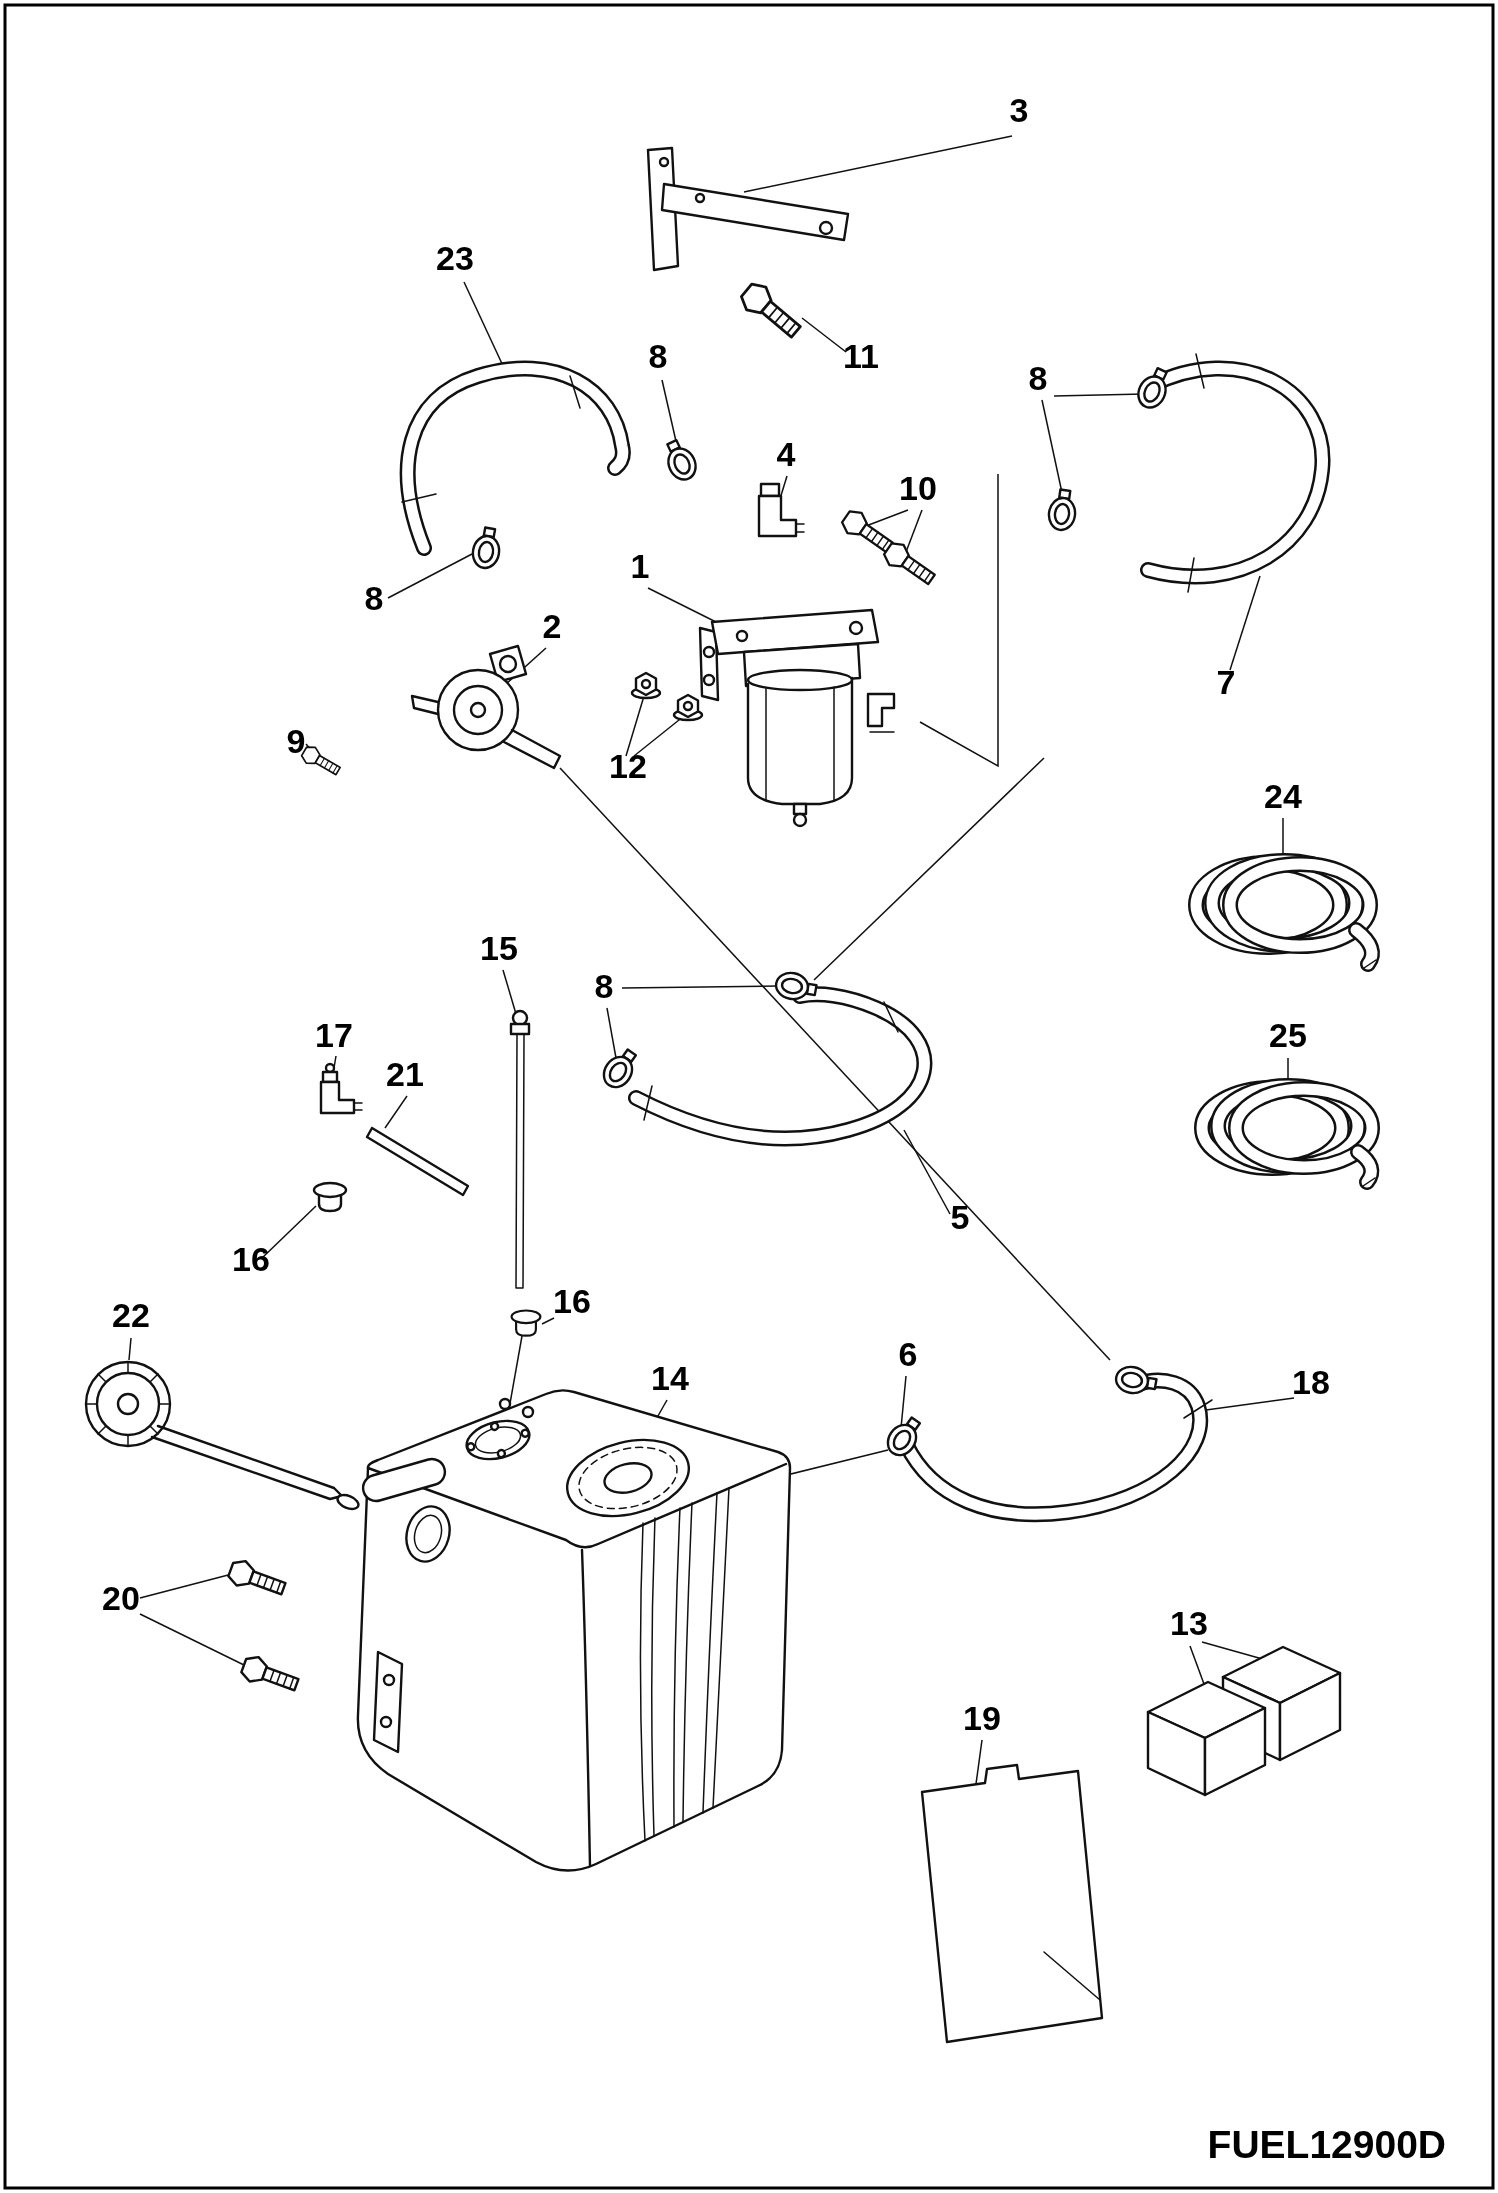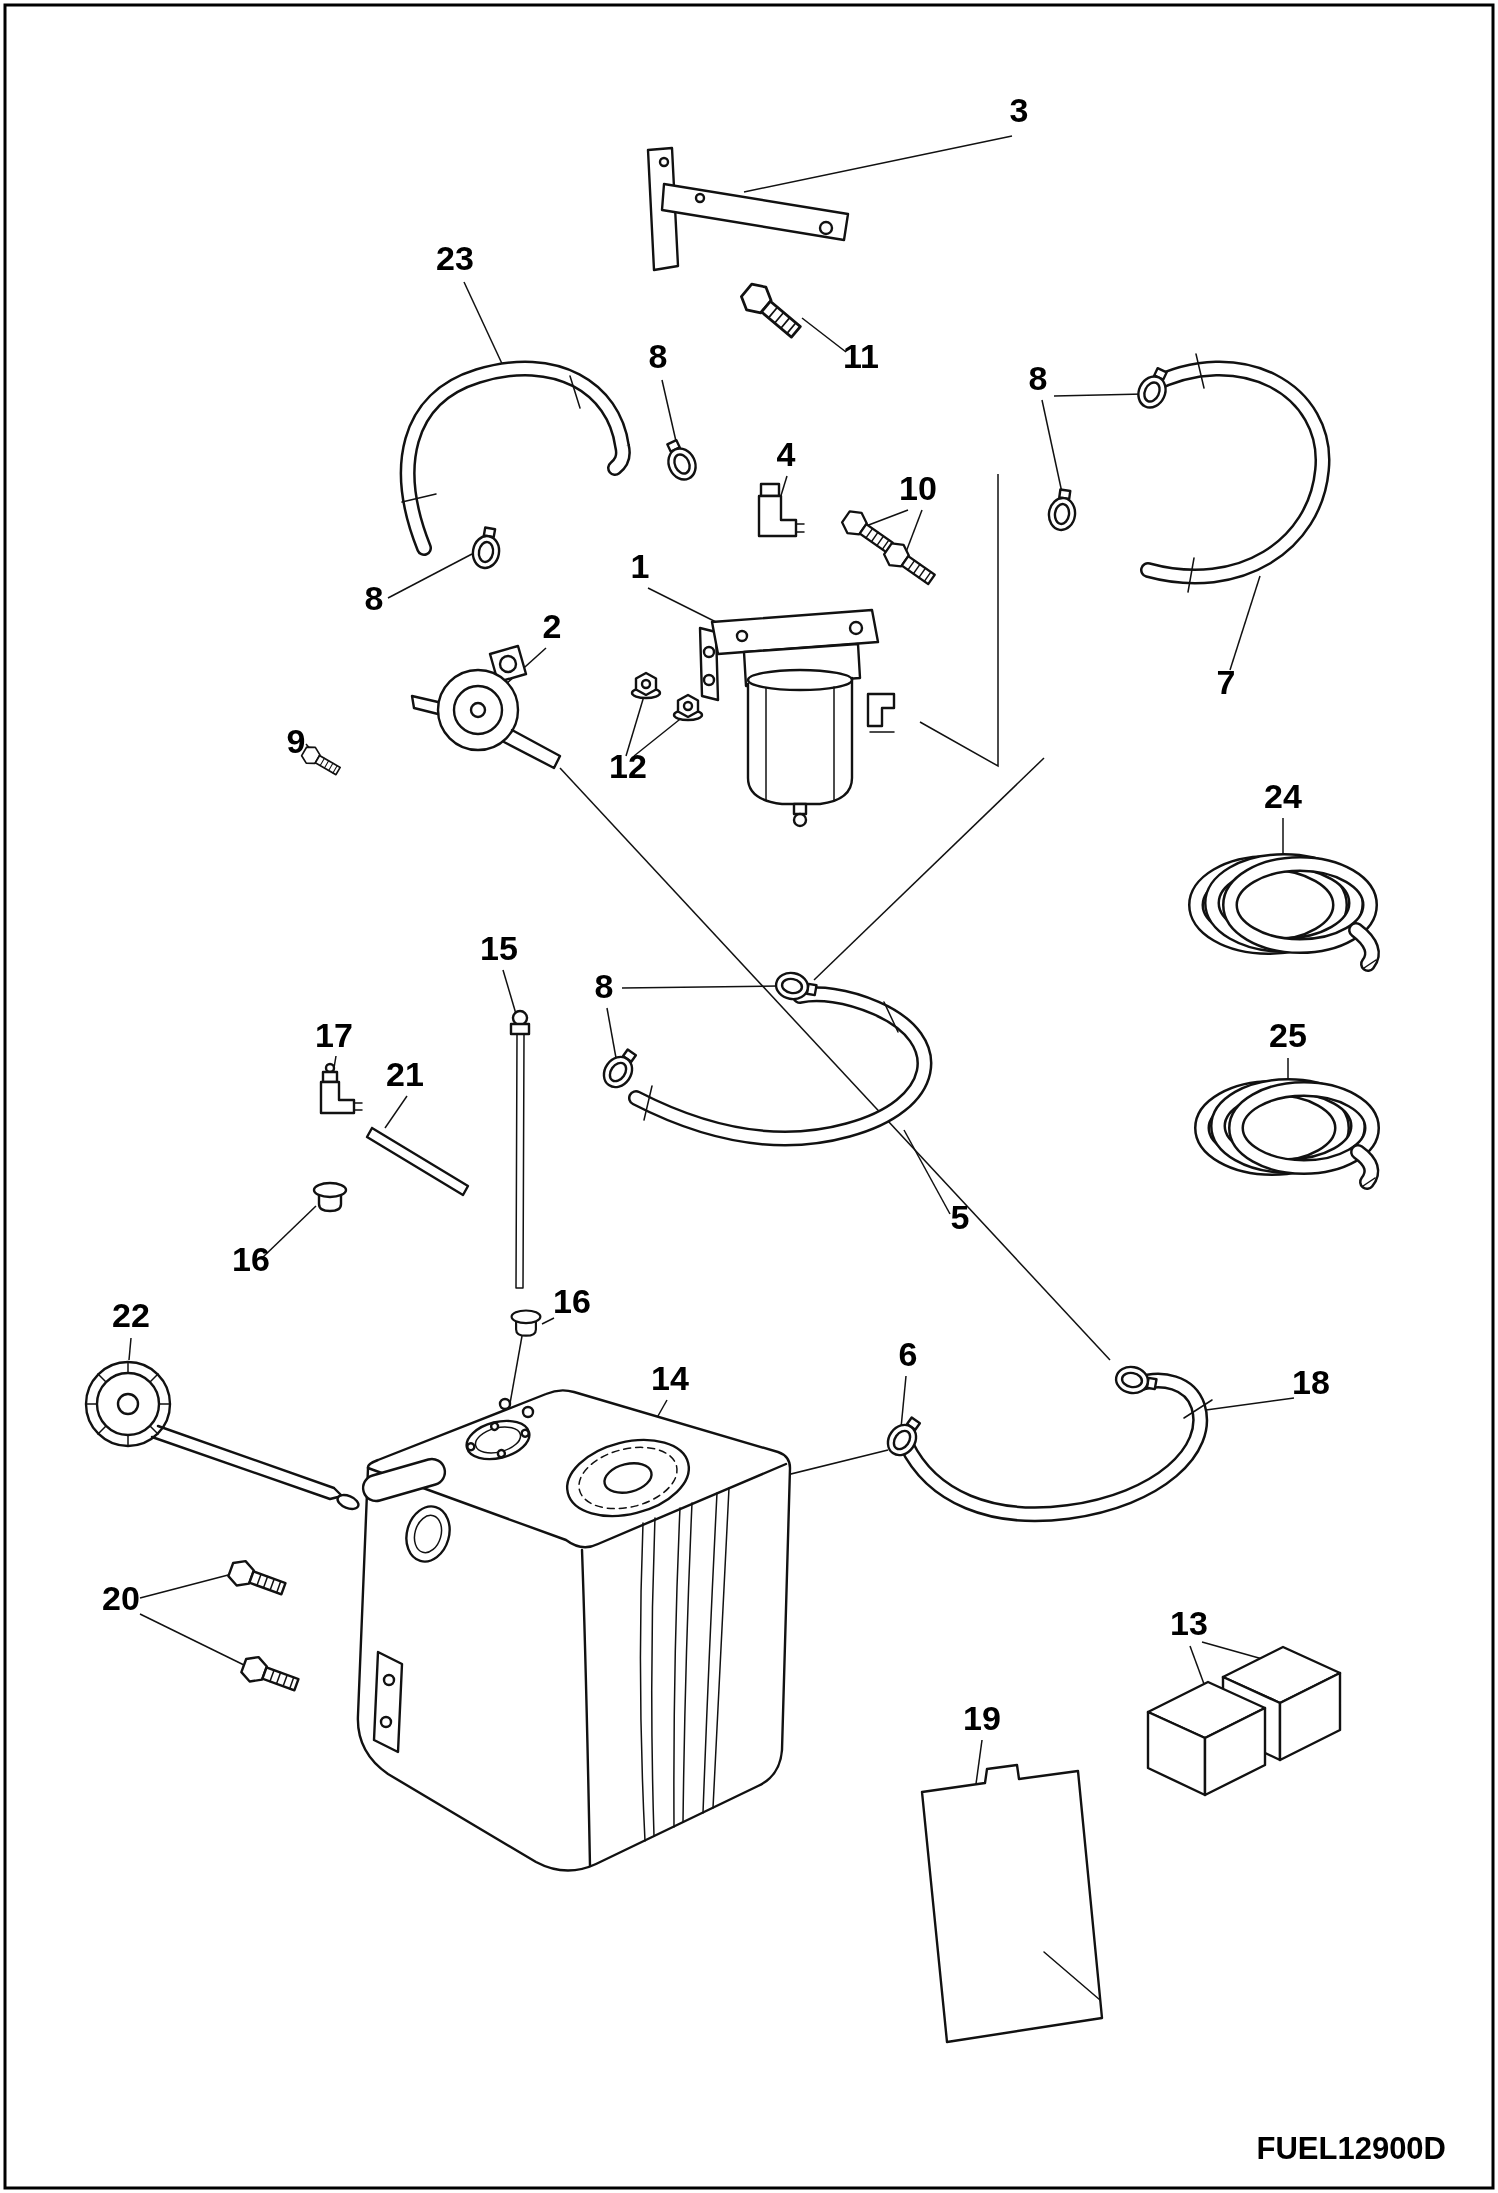--- a/index.html
+++ b/index.html
@@ -7,21 +7,21 @@
         font-family:"Liberation Sans","DejaVu Sans",sans-serif;}
   .page svg{position:absolute;left:0;top:0;}
   .part{fill:#fff;stroke:#111;stroke-width:2.4;stroke-linejoin:round;stroke-linecap:round;}
   .ln{fill:none;stroke:#111;stroke-width:2.4;stroke-linejoin:round;stroke-linecap:round;}
   .thin{stroke-width:1.5;}
   .leader{fill:none;stroke:#111;stroke-width:1.5;}
   .tube-o{fill:none;stroke:#111;stroke-width:16;stroke-linecap:round;}
   .tube-i{fill:none;stroke:#fff;stroke-width:11;stroke-linecap:round;}
   .callout{font-family:"Liberation Sans","DejaVu Sans",sans-serif;font-weight:bold;font-size:34px;
            fill:#000;text-anchor:middle;}
-  .code{position:absolute;right:52px;bottom:26px;font-weight:bold;font-size:31px;color:#000;}
+  .code{position:absolute;right:52px;bottom:26px;font-weight:bold;font-size:39px;color:#000;}
 </style>
 </head>
 <body>
 
 <div class="page">
 <svg width="1498" height="2193" viewBox="0 0 1498 2193">
 
   <defs>
     <g id="bolt">
       <polygon class="part" points="-2,-13 9,-7 9,7 -2,13 -13,7 -13,-7"></polygon>

